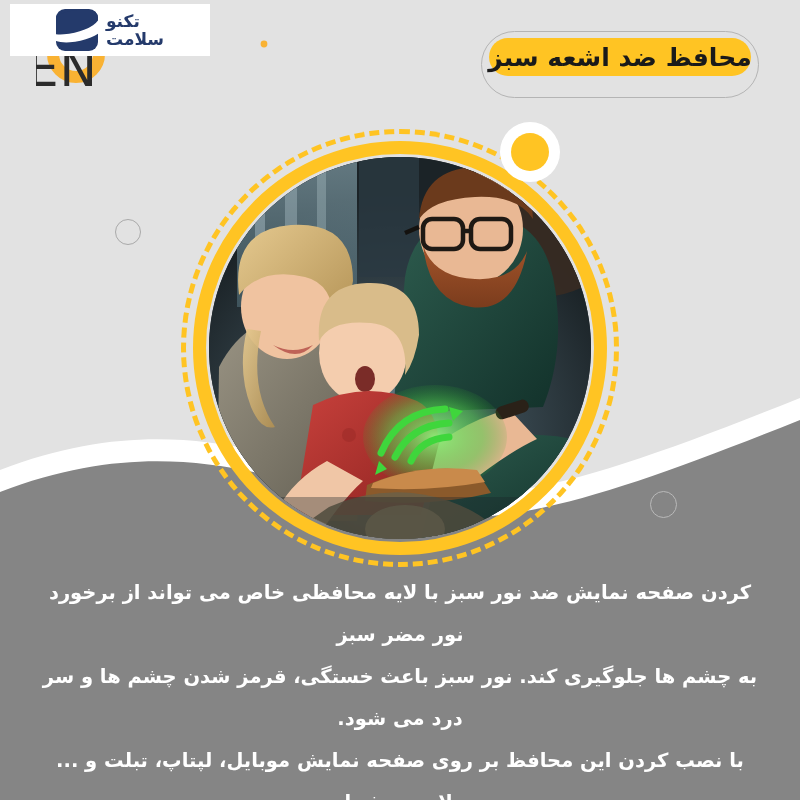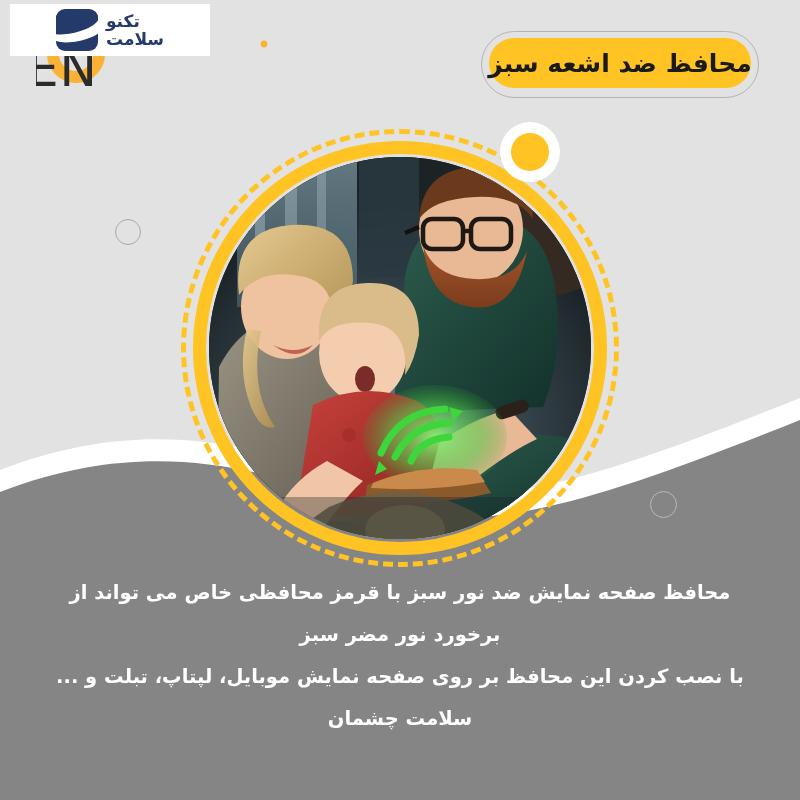--- a/index.html
+++ b/index.html
@@ -190,21 +190,21 @@
     height: 67px;
     border: 1.5px solid #b4b4b4;
     border-radius: 34px;
     box-sizing: border-box;
   }
   .badge-pill {
     position: absolute;
     left: 489px;
     top: 38px;
     width: 262px;
-    height: 50px;
+    height: 38px;
     border-radius: 27px;
     background: #FFC423;
     display: flex;
     align-items: center;
     justify-content: center;
     box-sizing: border-box;
   }
   .badge-pill span {
     color: #1a1a1a;
     font-size: 25px;
@@ -363,18 +363,19 @@
     </div>
     <div class="wm-mark"></div>
   </div>
 
   <div class="badge-outer"></div>
   <div class="badge-pill">
     <span>محافظ ضد اشعه سبز</span>
   </div>
 
   <div class="description">
-    <div>محافظ صفحه نمایش ضد نور سبز با  قرمز محافظی خاص می تواند از برخورد نور مضر سبز</div>
+    <div>کردن صفحه نمایش ضد نور سبز با  لایه محافظی خاص می تواند از برخورد نور مضر سبز</div>
+    <div>به چشم ها جلوگیری کند. نور سبز باعث خستگی، قرمز شدن چشم ها و سر درد می شود.</div>
     <div>با نصب کردن این محافظ بر روی صفحه نمایش موبایل، لپتاپ، تبلت و ... سلامت چشمان</div>
 
   </div>
 
 </div>
 
 </body></html>

